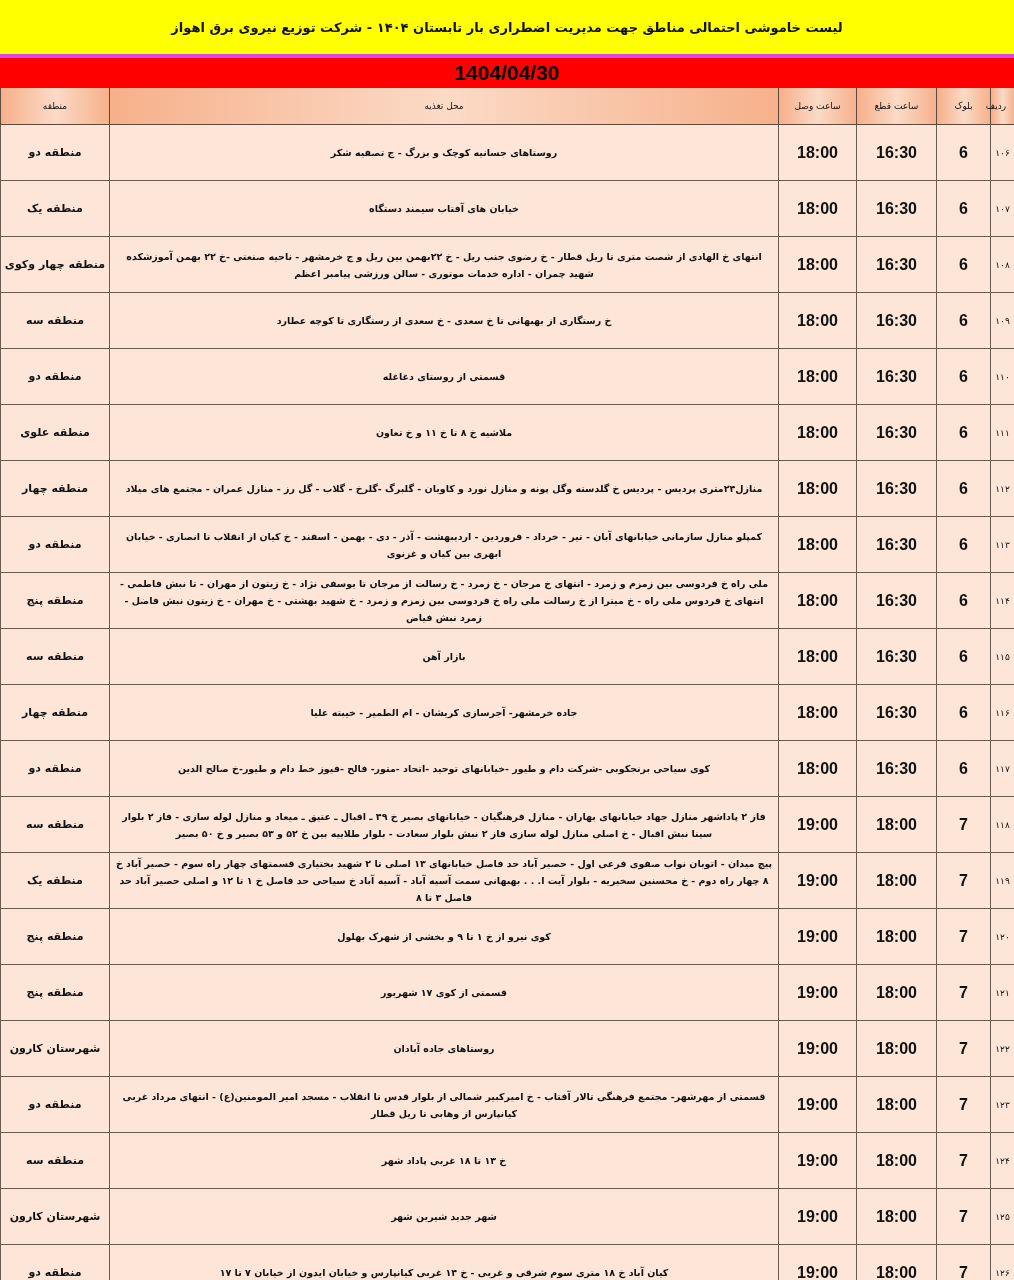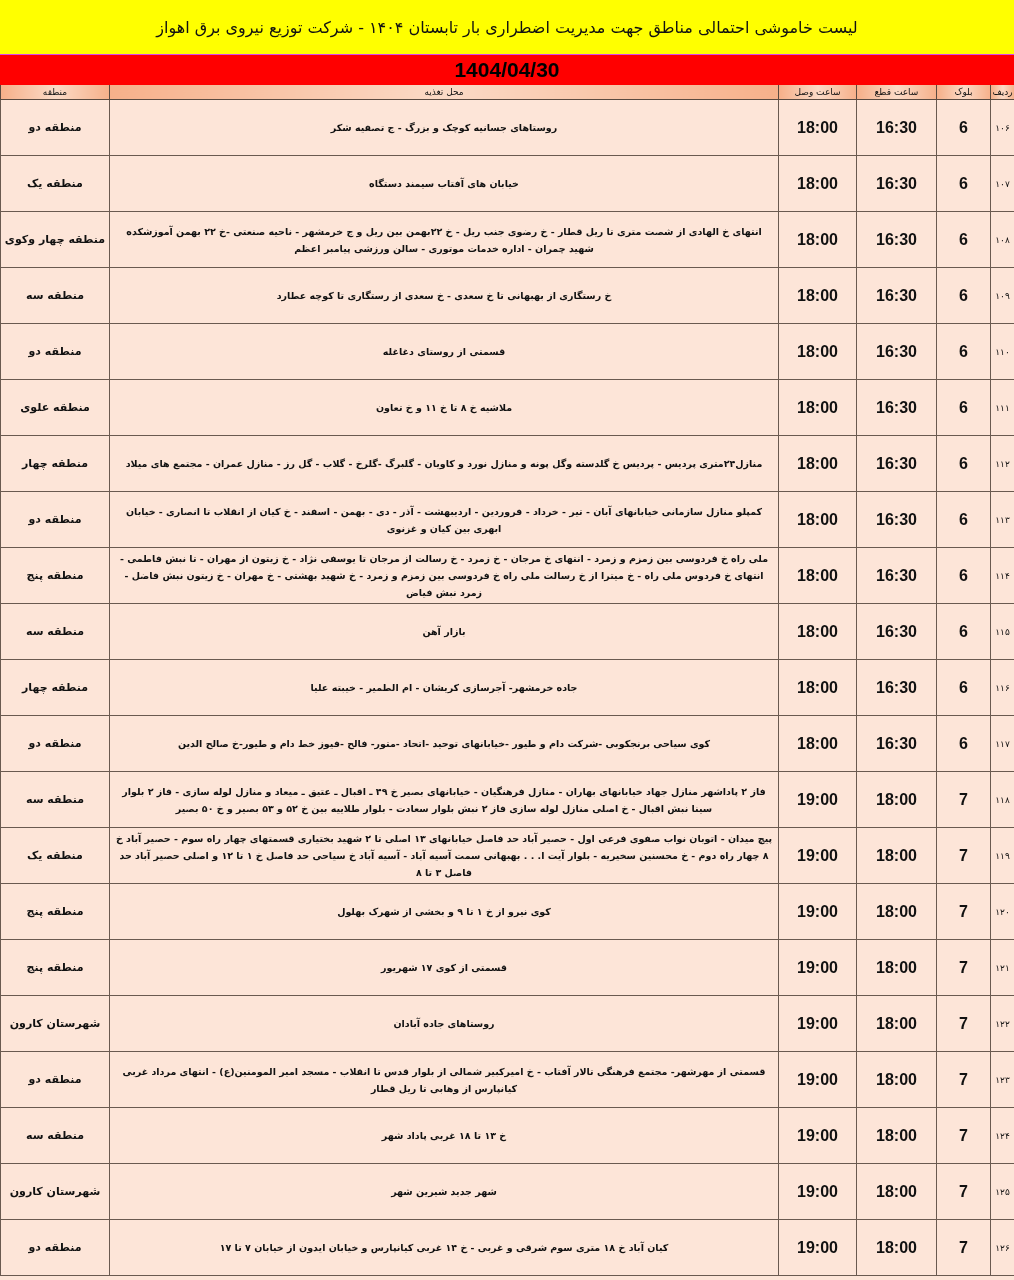--- a/index.html
+++ b/index.html
@@ -5,39 +5,39 @@
     html, body { margin: 0; padding: 0; }
     body {
       width: 1014px; height: 1280px; overflow: hidden;
       background: #fde5d8;
       font-family: "DejaVu Sans", sans-serif;
       color: #111;
     }
     .title-bar {
       height: 54px; background: #ffff00;
       display: flex; align-items: center; justify-content: center;
-      font-weight: normal; font-size: 16px; direction: rtl;
-      border-bottom: 1px solid #d946ef;
+      font-weight: bold; font-size: 13px; direction: rtl;
+      border-bottom: 4px solid #d946ef;
     }
     .date-bar {
       height: 30px; background: #ff0000;
       display: flex; align-items: center; justify-content: center;
       font-family: "Liberation Sans", sans-serif;
       font-weight: bold; font-size: 21px; color: #000000;
     }
     table.schedule {
       border-collapse: collapse; width: 1014px; table-layout: fixed;
       direction: rtl;
     }
     table.schedule th {
-      height: 14px;
+      height: 20px;
       background: linear-gradient(to right, #f6b08a 0%, #fbdac6 50%, #f6b08a 100%);
       font-size: 9px; font-weight: normal;
       border: 1px solid #5a4a40; border-top: none;
-      padding: 0;
+      padding: 8px;
     }
     table.schedule td {
       border: 1px solid #6a5a50;
       text-align: center; vertical-align: middle;
       padding: 0 4px;
       background: #fde5d8;
     }
     tr.data-row { height: 56px; }
     td.c-radif { font-size: 9px; width: 24px; padding: 0; border-radius: 6px; }
     td.c-block { font-family: "Liberation Sans", sans-serif; font-weight: bold; font-size: 16px; }

